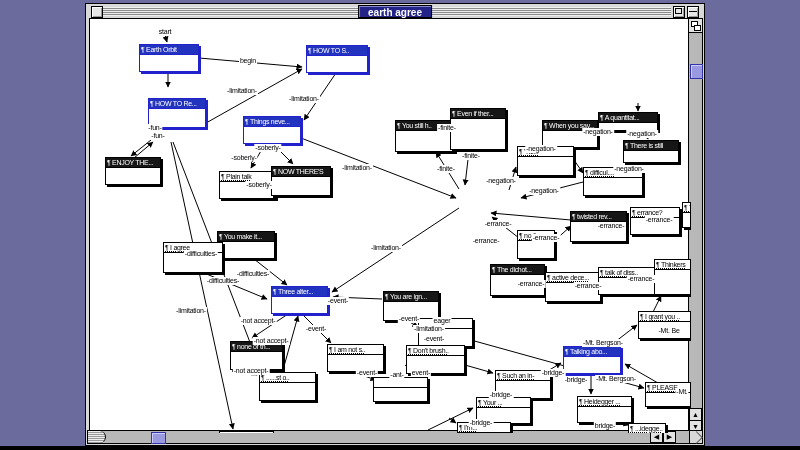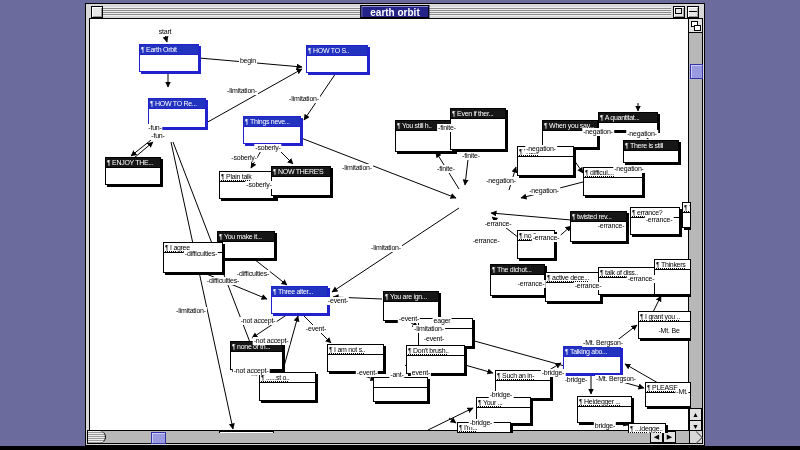--- a/index.html
+++ b/index.html
@@ -65,21 +65,21 @@
   .grow-box:after{content:"";position:absolute;left:2px;top:2px;width:8px;height:8px;
     border-top:1px solid #555;border-left:1px solid #555;transform:rotate(135deg);}
 </style>
 </head>
 <body style="background: rgb(107, 107, 158);">
 
 <div class="mac-window">
   <div class="titlebar">
     <div class="tb-stripes"></div>
     <div class="tb-box close-box"></div>
-    <div class="title-tab" style="background: rgb(35, 35, 136);">earth orbit</div>
+    <div class="title-tab" style="background: rgb(35, 35, 136);">earth agree</div>
     <div class="tb-box zoom-box"></div>
     <div class="tb-box collapse-box"></div>
   </div>
 
   <div class="viewport">
     <div class="map-layer">
         <svg width="800" height="450" style="position:absolute;left:0;top:0;z-index:1">
           <defs>
             <marker id="ah" markerWidth="8" markerHeight="8" refX="5.5" refY="3" orient="auto">
               <path d="M0,0 L6,3 L0,6 Z" fill="#000000"></path>

